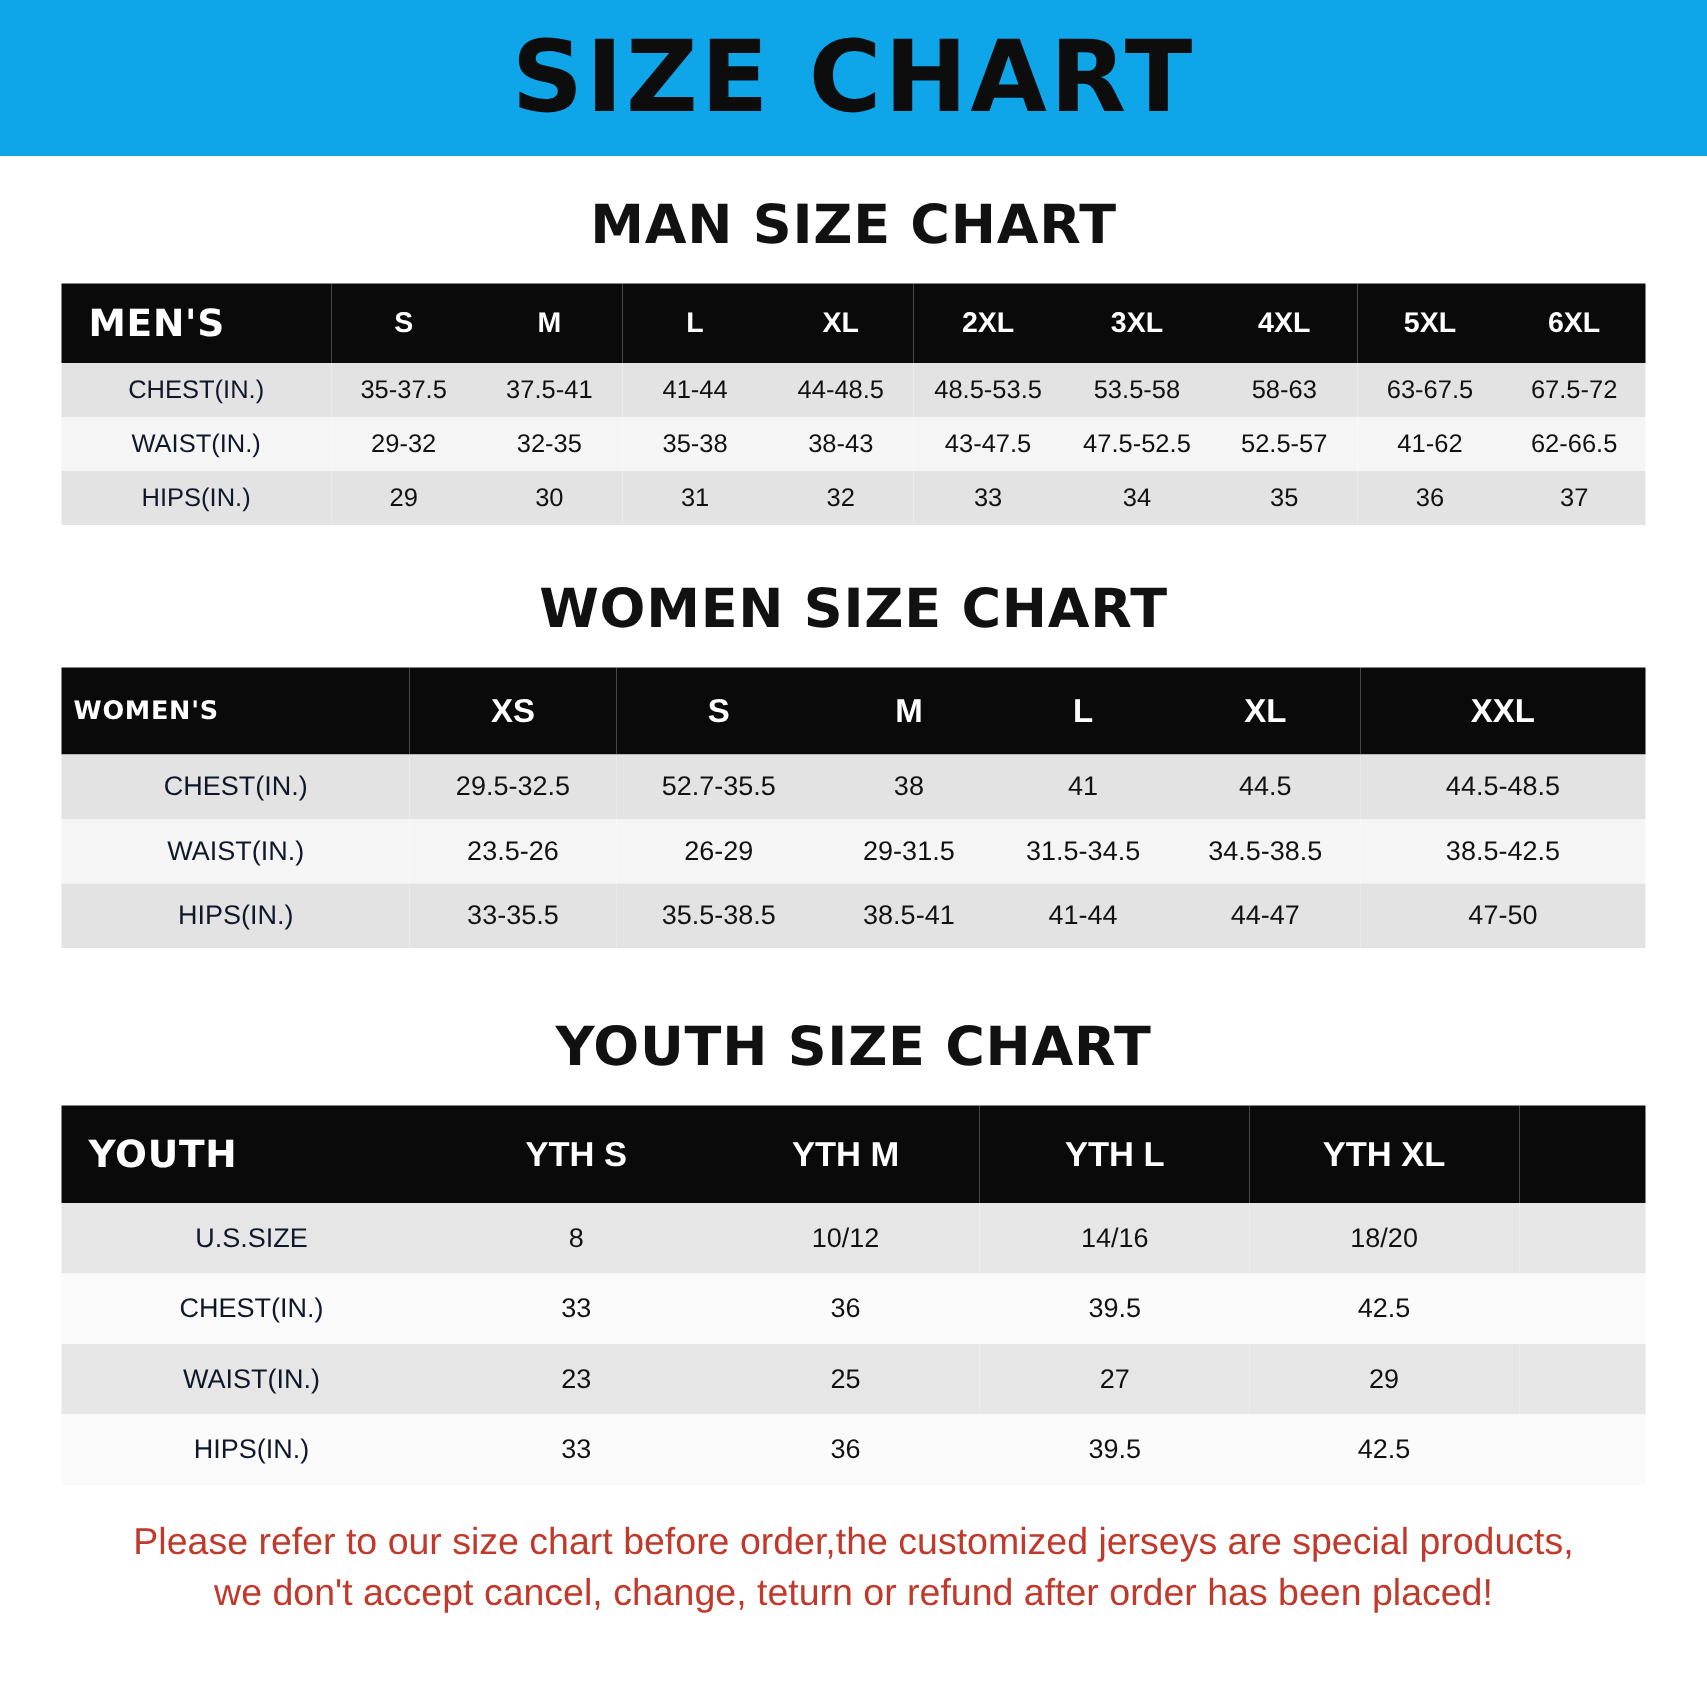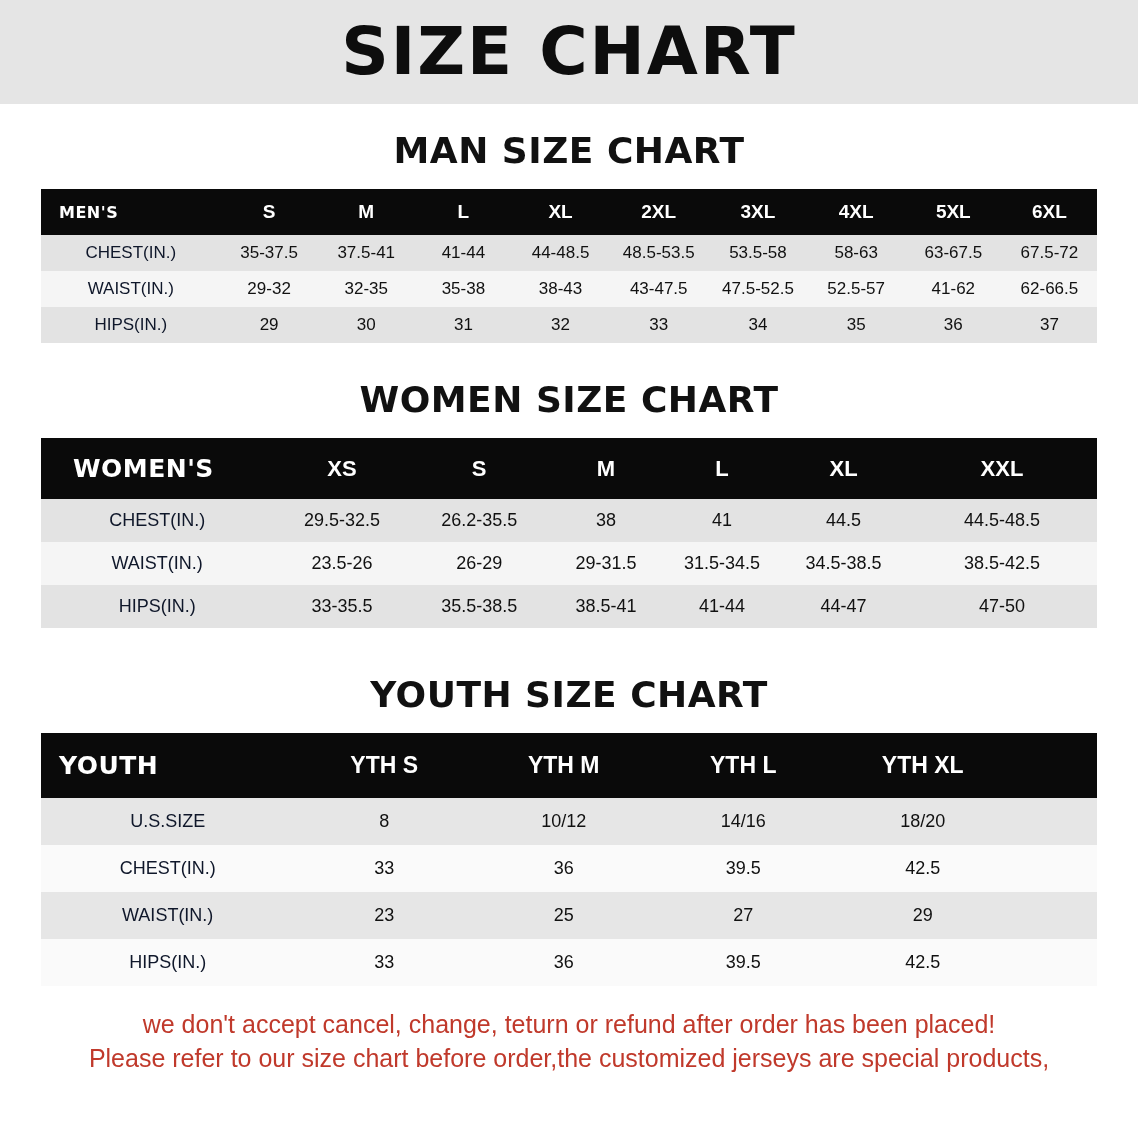--- a/index.html
+++ b/index.html
@@ -12,21 +12,21 @@
     height: 1132px;
     font-family: "Liberation Sans", sans-serif;
     color: #111111;
     overflow: hidden;
   }
 
   
   .banner {
     width: 100%;
     height: 104px;
-    background: #e5e5e5;
+    background: #0ea5e9;
     display: flex;
     align-items: center;
     justify-content: center;
     box-sizing: border-box;
   }
   .banner-title {
     font-family: "DejaVu Sans", sans-serif;
     font-weight: 700;
     font-size: 66px;
     letter-spacing: 2px;
@@ -84,27 +84,27 @@
 
   td.rowlabel {
     text-align: center;
     font-size: 17px;
     color: #0f172a;
   }
 
   
   #men-wrap { width: 1056px; margin-top: 18px; }
   #men-table thead th { font-size: 19px; padding: 12px 0; }
-  #men-table th.rowhead-cell { font-size: 16px; padding-left: 18px; }
+  #men-table th.rowhead-cell { font-size: 25px; padding-left: 18px; }
   #men-table tbody td { font-size: 17px; padding: 8px 0; }
 
   
   #women-wrap { width: 1056px; margin-top: 18px; }
   #women-table thead th { font-size: 22px; padding: 16px 0; }
-  #women-table th.rowhead-cell { font-size: 25px; padding-left: 32px; }
+  #women-table th.rowhead-cell { font-size: 17px; padding-left: 8px; }
   #women-table tbody td { font-size: 18px; padding: 11px 0; }
 
   
   #youth-wrap { width: 1056px; margin-top: 18px; }
   #youth-table thead th { font-size: 23px; padding: 18px 0; }
   #youth-table th.rowhead-cell { font-size: 25px; padding-left: 18px; }
   #youth-table tbody td { font-size: 18px; padding: 13px 0; }
   #youth-table tbody tr:nth-child(odd)  { background: #e6e6e6; }
   #youth-table tbody tr:nth-child(even) { background: #fafafa; }
 
@@ -219,21 +219,21 @@
         <th>M</th>
         <th>L</th>
         <th>XL</th>
         <th>XXL</th>
       </tr>
     </thead>
     <tbody>
       <tr>
         <td class="rowlabel">CHEST(IN.)</td>
         <td>29.5-32.5</td>
-        <td>26.2-35.5</td>
+        <td>52.7-35.5</td>
         <td>38</td>
         <td>41</td>
         <td>44.5</td>
         <td>44.5-48.5</td>
       </tr>
       <tr>
         <td class="rowlabel">WAIST(IN.)</td>
         <td>23.5-26</td>
         <td>26-29</td>
         <td>29-31.5</td>
@@ -307,15 +307,15 @@
         <td>36</td>
         <td>39.5</td>
         <td>42.5</td>
         <td></td>
       </tr>
     </tbody>
   </table>
 </div>
 
 <div class="note">
+  <div>Please refer to our size chart before order,the customized jerseys are special products,</div>
   <div>we don't accept cancel, change, teturn or refund after order has been placed!</div>
-  <div>Please refer to our size chart before order,the customized jerseys are special products,</div>
 </div>
 
 </body></html>

